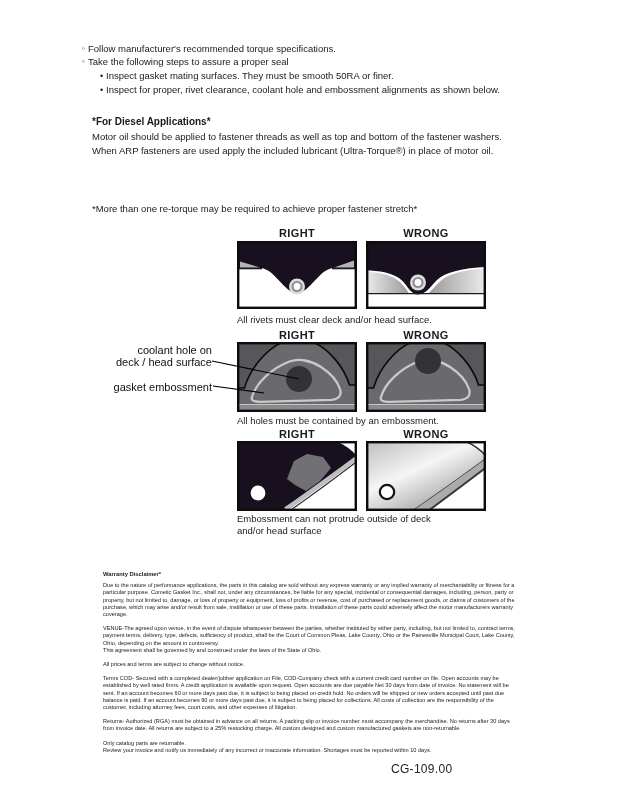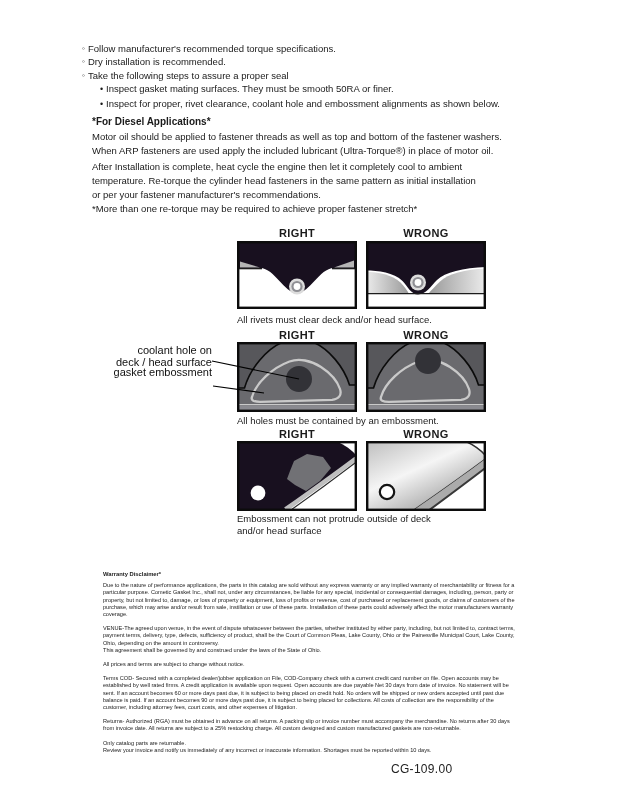--- a/index.html
+++ b/index.html
@@ -25,49 +25,45 @@
   .row1h{top:227px;} .row2h{top:329px;} .row3h{top:428px;}
   .dbox{line-height:0;}
   .b1L{left:237px;top:241px;} .b1R{left:366px;top:241px;}
   .b2L{left:237px;top:342px;} .b2R{left:366px;top:342px;}
   .b3L{left:237px;top:441px;} .b3R{left:366px;top:441px;}
   .cap{left:237px;font-size:9.5px;line-height:11.5px;white-space:pre-line;}
   .cap1{top:314px;} .cap2{top:415px;} .cap3{top:513px;}
 
   .ann{font-size:11px;line-height:12px;text-align:right;white-space:pre-line;color:#111;}
   .ann1{left:112px;width:100px;top:344px;}
-  .ann2{left:106px;width:106px;top:366px;}
+  .ann2{left:106px;width:106px;top:381px;}
   .ptr{left:205px;top:352px;line-height:0;}
 
   .fineprint{left:103px;top:571px;width:414px;font-size:5.6px;line-height:7.2px;color:#222;}
   .fineprint .fh{font-weight:bold;margin:0 0 4px 0;font-size:5.8px;}
   .fineprint p{margin:0 0 7px 0;white-space:pre-line;}
 
   .docnum{left:391px;top:762px;font-size:12px;letter-spacing:.3px;color:#222;}
 </style>
 </head>
 <body>
 
 <div class="page">
 
 
   <div class="abs tips">
     <div class="tip"><span class="m1">◦</span><span>Follow manufacturer's recommended torque specifications.</span></div>
-    <div class="tip"><span class="m1">◦</span><span>Dry installation is recommended.</span></div>
     <div class="tip"><span class="m1">◦</span><span>Take the following steps to assure a proper seal</span></div>
     <div class="tip sub"><span class="m2">•</span><span>Inspect gasket mating surfaces.  They must be smooth 50RA or finer.</span></div>
     <div class="tip sub"><span class="m2">•</span><span>Inspect for proper, rivet clearance, coolant hole and embossment alignments as shown below.</span></div>
   </div>
 
   <div class="abs diesel-h">*For Diesel Applications*</div>
   <div class="abs dp dp1">Motor oil should be applied to fastener threads as well as top and bottom of the fastener washers.
 When ARP fasteners are used apply the included lubricant (Ultra-Torque®) in place of motor oil.</div>
-  <div class="abs dp dp2">After Installation is complete, heat cycle the engine then let it completely cool to ambient
-temperature. Re-torque the cylinder head fasteners in the same pattern as initial installation
-or per your fastener manufacturer's recommendations.</div>
   <div class="abs dp dp3">*More than one re-torque may be required to achieve proper fastener stretch*</div>
 
   <div class="abs hdr hL row1h">RIGHT</div>
   <div class="abs hdr hR row1h">WRONG</div>
 
   <div class="abs dbox b1L">
     <svg width="120" height="68" viewBox="0 0 120 68">
       <rect width="120" height="68" fill="#ffffff"></rect>
       <path d="M0,0 H120 V27 H97 C82,27.5 73,52 60,52 C47,52 38,27.5 23,27 H0 Z" fill="#18101f"></path>
       <path d="M3,26.5 L23,26.5 L3,20.5 Z" fill="#b5b5b5"></path>

